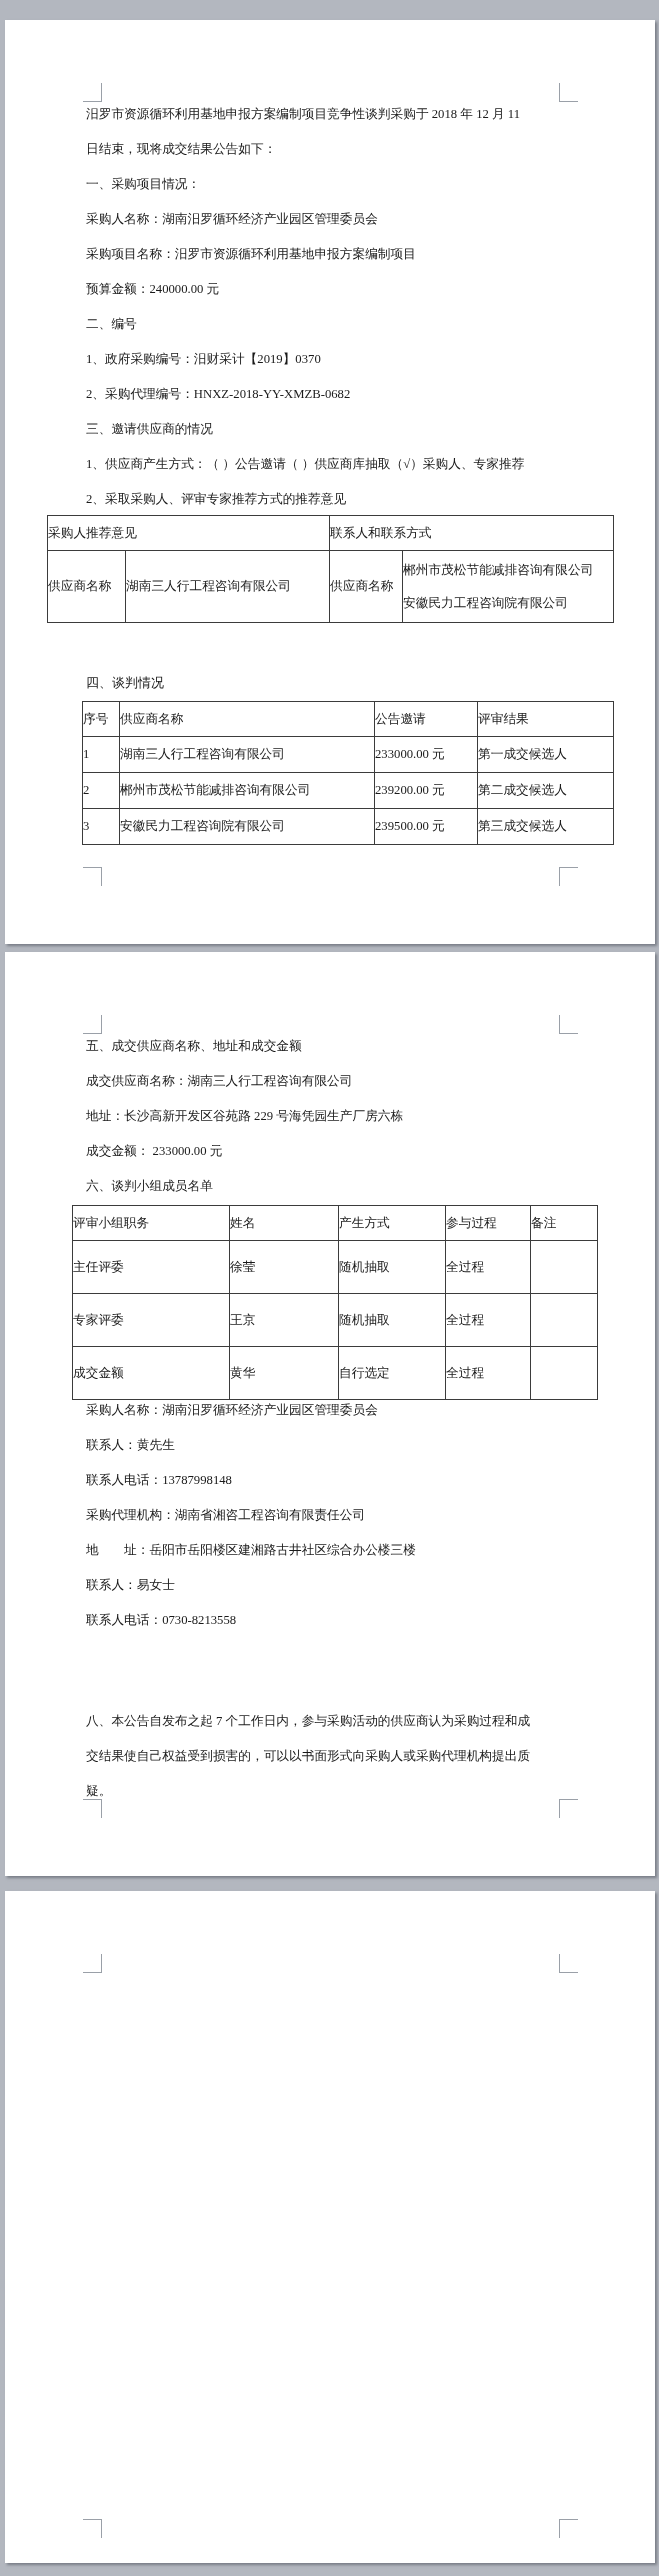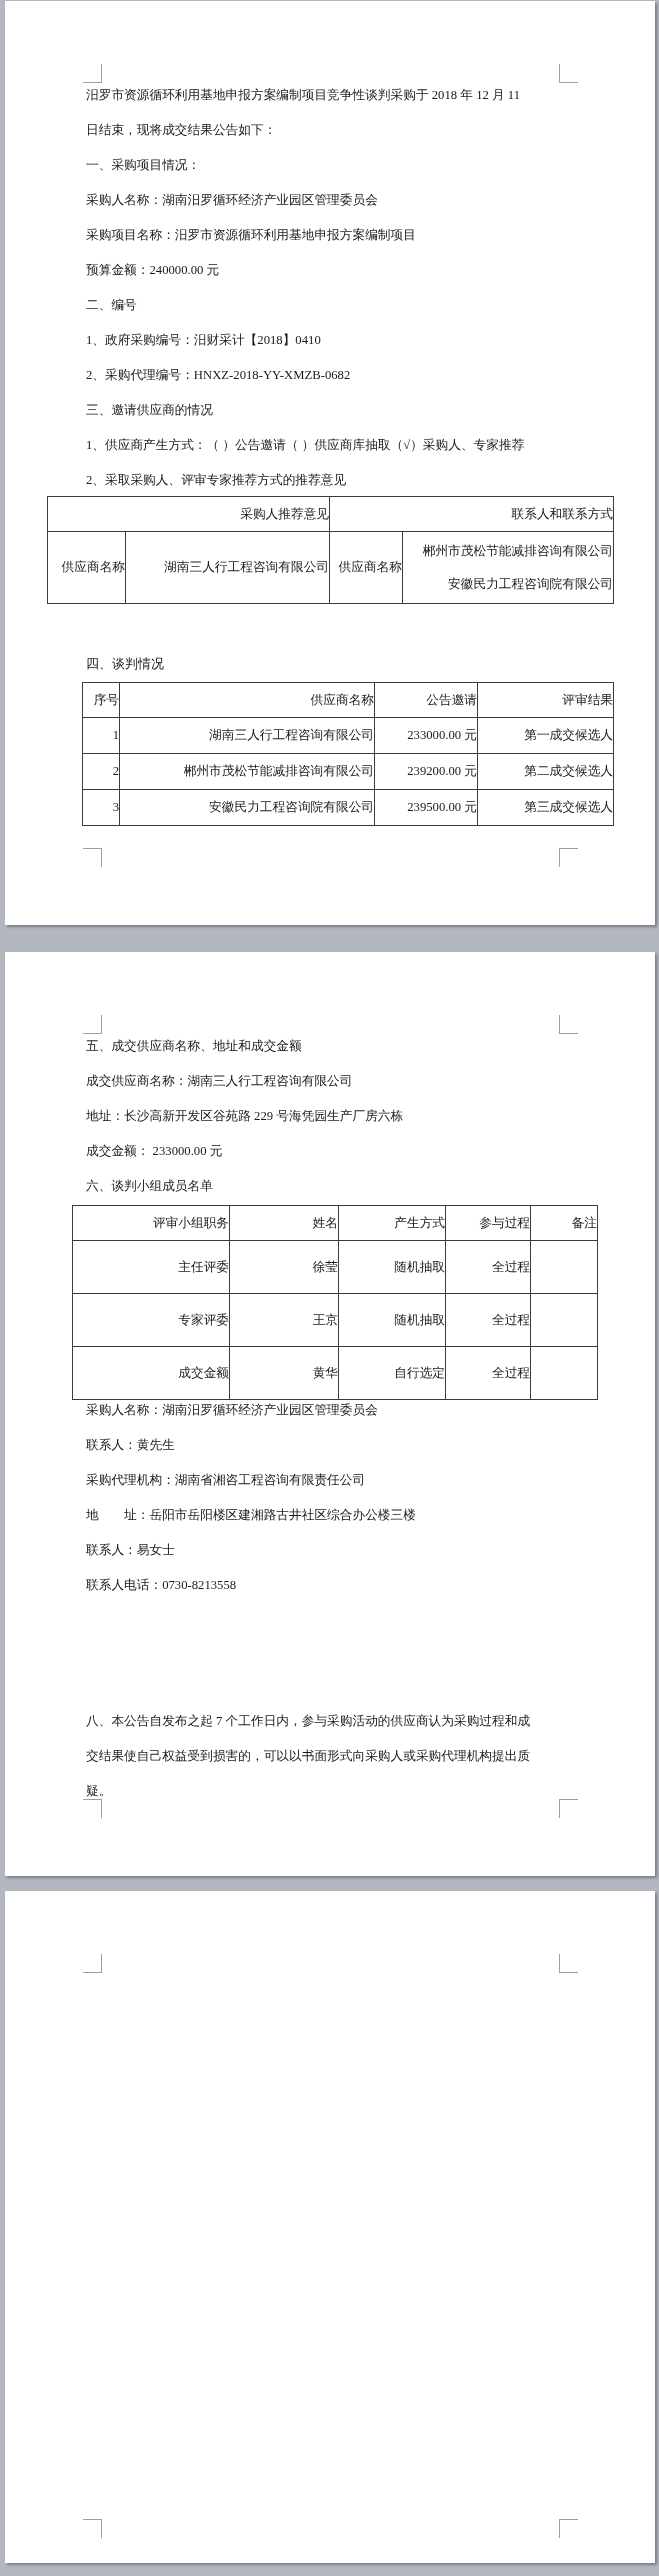--- a/index.html
+++ b/index.html
@@ -6,21 +6,21 @@
   body{
     width:660px;height:2576px;position:relative;overflow:hidden;
     background:#b3b7bf;
     font-family:"Liberation Serif","DejaVu Serif",serif;
     color:#1a1a1a;
   }
   .page{
     position:absolute;left:5px;width:650px;background:#ffffff;
     box-shadow:1.6px 1.6px 2.5px rgba(90,95,105,.65);
   }
-  #page-1{top:1px;height:924px}
+  #page-1{top:20px;height:924px}
   #page-2{top:952px;height:924px}
   #page-3{top:1891px;height:672px}
 
   
   .mark{position:absolute;width:18px;height:18px;border:0 solid #9aa0a8}
   .mark.tl{border-right-width:0.8px;border-bottom-width:0.8px}
   .mark.tr{border-left-width:0.8px;border-bottom-width:0.8px}
   .mark.bl{border-right-width:0.8px;border-top-width:0.8px}
   .mark.br{border-left-width:0.8px;border-top-width:0.8px}
   .mark.l{left:78px}.mark.r{left:554px}
@@ -32,21 +32,21 @@
   .line{height:35px;line-height:35px;font-size:12.7px;white-space:nowrap}
 
   #p1-lines{top:77px}
   #p2-lines-a{top:77px}
   #p2-lines-b{top:441px}
   #p2-lines-c{top:752px}
   .heading-line{position:absolute;left:81px;top:645px;height:35px;line-height:35px;font-size:13px;white-space:nowrap}
 
   table.doc{border-collapse:collapse;table-layout:fixed;position:absolute}
   table.doc td,table.doc th{
-    border:0.8px solid #3b3b3b;text-align:right;vertical-align:middle;
+    border:0.8px solid #3b3b3b;text-align:left;vertical-align:middle;
     font-size:12.7px;font-weight:normal;padding:0;overflow:hidden;
   }
   #table-recommend{left:42px;top:495px;width:566px}
   #table-recommend tr.hdr{height:35px}
   #table-recommend tr.sup{height:72px}
   #table-recommend tr.opn{height:36px}
   .two-line div{line-height:33px;height:33px;white-space:nowrap}
 
   #table-negotiation{left:77px;top:681px;width:530px}
   #table-negotiation tr.hdr{height:35px}
@@ -66,21 +66,21 @@
   <div class="mark br r b1"></div>
 
   <div class="lines" id="p1-lines">
       <div class="line">汨罗市资源循环利用基地申报方案编制项目竞争性谈判采购于 2018 年 12 月 11</div>
       <div class="line">日结束，现将成交结果公告如下：</div>
       <div class="line">一、采购项目情况：</div>
       <div class="line">采购人名称：湖南汨罗循环经济产业园区管理委员会</div>
       <div class="line">采购项目名称：汨罗市资源循环利用基地申报方案编制项目</div>
       <div class="line">预算金额：240000.00 元</div>
       <div class="line">二、编号</div>
-      <div class="line">1、政府采购编号：汨财采计【2018】0410</div>
+      <div class="line">1、政府采购编号：汨财采计【2019】0370</div>
       <div class="line">2、采购代理编号：HNXZ-2018-YY-XMZB-0682</div>
       <div class="line">三、邀请供应商的情况</div>
       <div class="line">1、供应商产生方式：（ ）公告邀请（ ）供应商库抽取（√）采购人、专家推荐</div>
       <div class="line">2、采取采购人、评审专家推荐方式的推荐意见</div>
     </div>
 
   <table class="doc" id="table-recommend">
     <colgroup>
         <col style="width:78px">
         <col style="width:204px">
@@ -194,20 +194,21 @@
         <td>自行选定</td>
         <td>全过程</td>
         <td></td>
       </tr>
       </tbody>
   </table>
 
   <div class="lines" id="p2-lines-b">
       <div class="line">采购人名称：湖南汨罗循环经济产业园区管理委员会</div>
       <div class="line">联系人：黄先生</div>
+      <div class="line">联系人电话：13787998148</div>
       <div class="line">采购代理机构：湖南省湘咨工程咨询有限责任公司</div>
       <div class="line">地　　址：岳阳市岳阳楼区建湘路古井社区综合办公楼三楼</div>
       <div class="line">联系人：易女士</div>
       <div class="line">联系人电话：0730-8213558</div>
     </div>
 
   <div class="lines" id="p2-lines-c">
       <div class="line">八、本公告自发布之起 7 个工作日内，参与采购活动的供应商认为采购过程和成</div>
       <div class="line">交结果使自己权益受到损害的，可以以书面形式向采购人或采购代理机构提出质</div>
       <div class="line">疑。</div>

